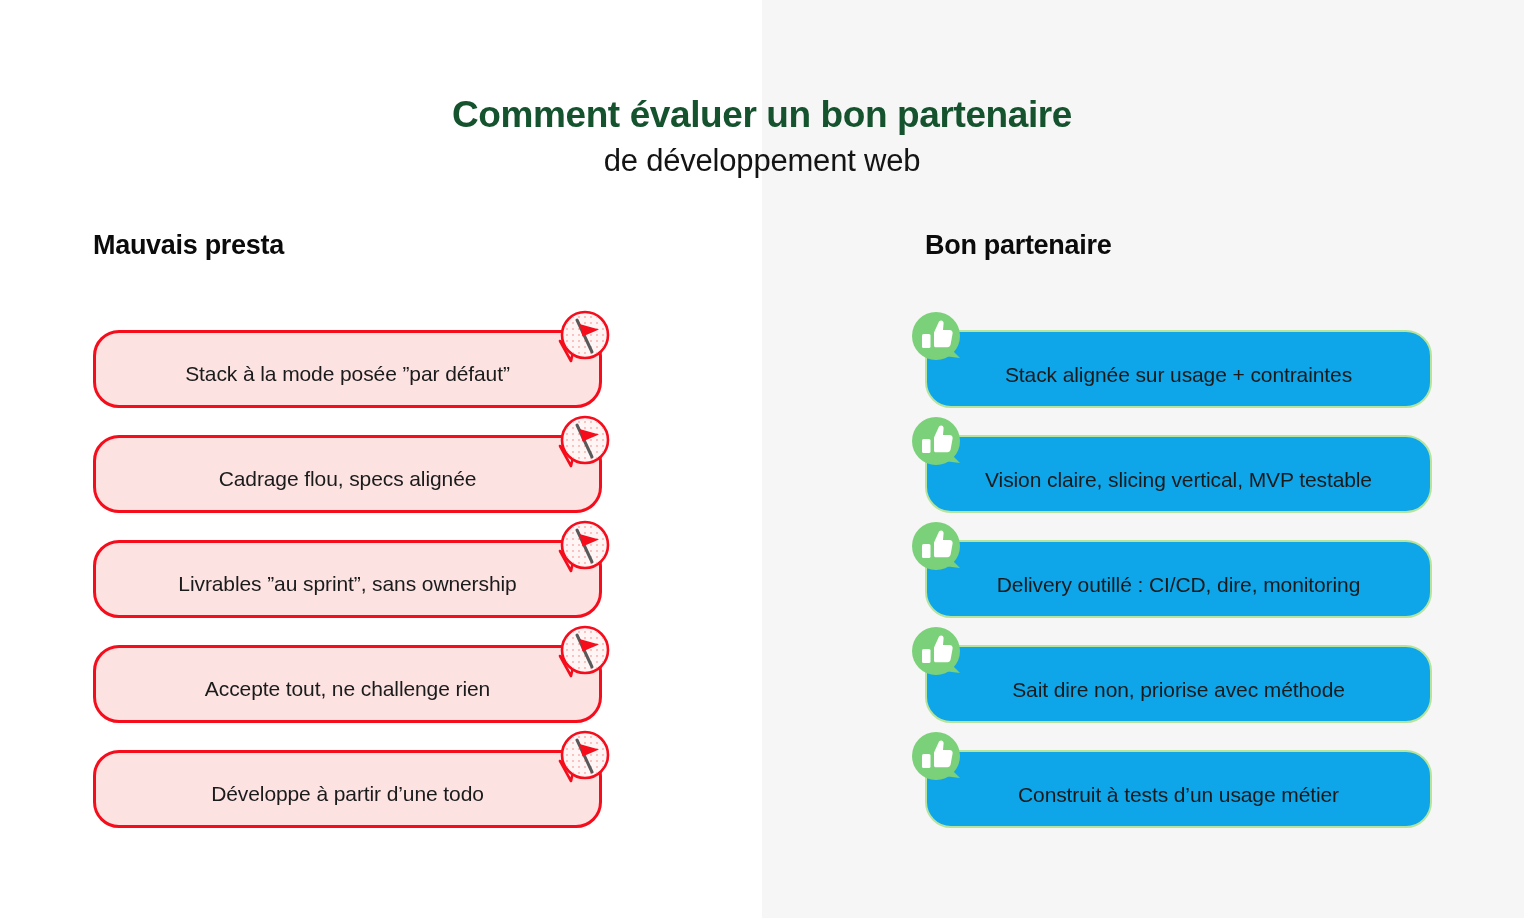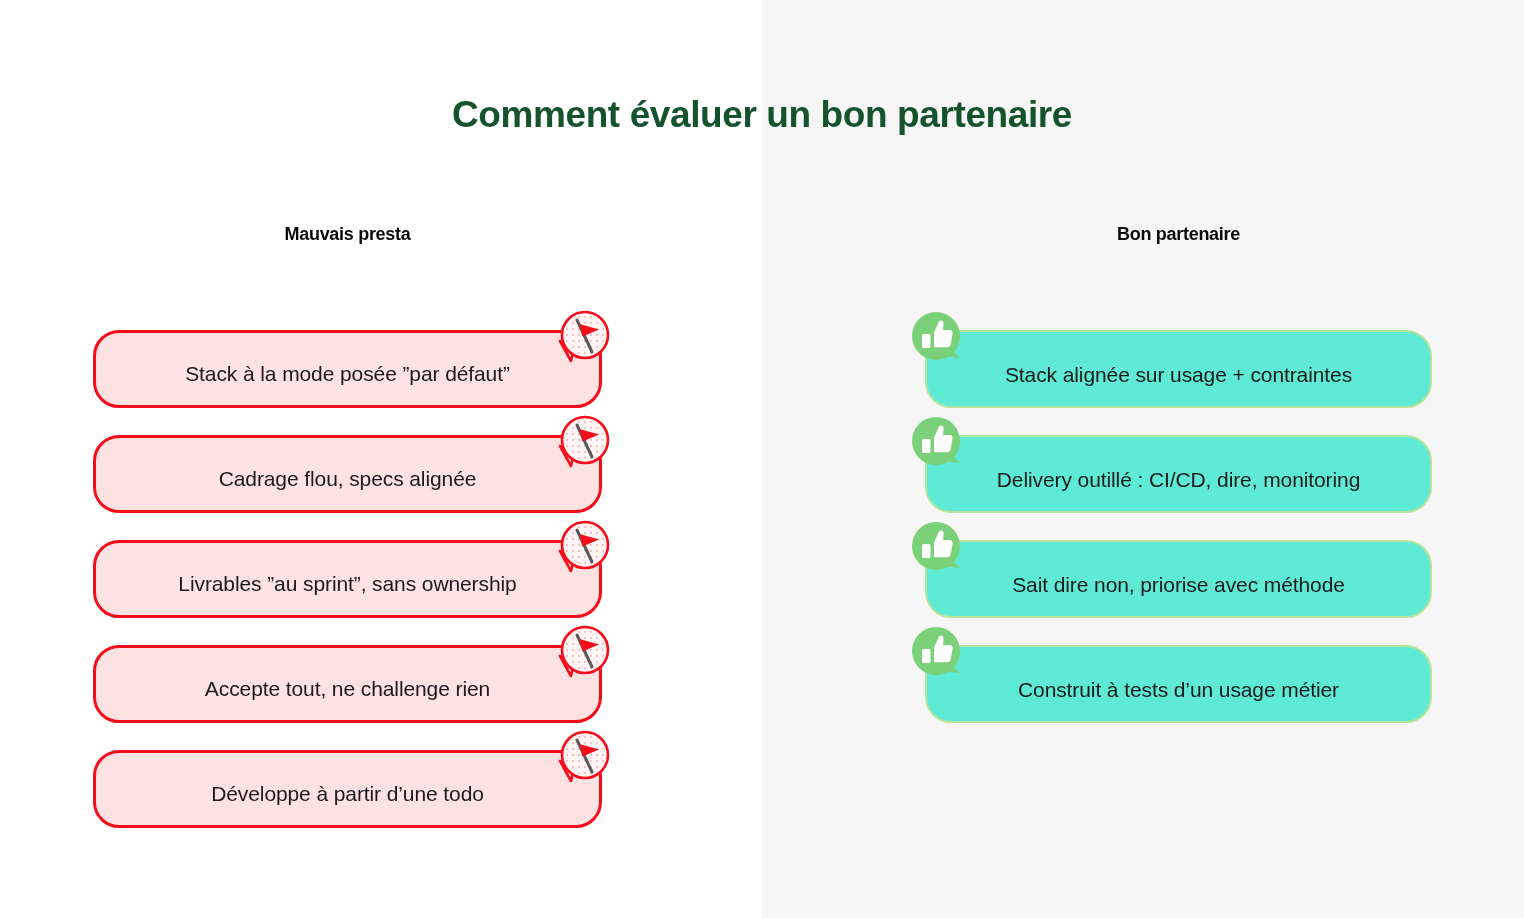--- a/index.html
+++ b/index.html
@@ -59,26 +59,26 @@
     color: #141414;
     letter-spacing: -0.2px;
     line-height: 1.3;
     display: block;
     margin-top: 4px;
   }
 
   
   .col-heading {
     position: absolute;
-    top: 224px;
-    font-size: 18px;
+    top: 230px;
+    font-size: 27px;
     font-weight: 700;
     color: #0b0b0b;
     letter-spacing: -0.3px;
-    text-align: center;
+    text-align: left;
   }
   .col-heading.left  { left: 93px;  width: 509px; }
   .col-heading.right { left: 925px; width: 507px; }
 
   
   .column {
     position: absolute;
     top: 330px;
   }
   .column.left  { left: 93px;  width: 509px; }
@@ -103,21 +103,21 @@
     display: flex;
     align-items: center;
     justify-content: center;
     padding: 0 70px;
   }
   .card-bad {
     background: #fde2e2;
     border: 3px solid #f50d1c;
   }
   .card-good {
-    background: #5eead4;
+    background: #0ea5e9;
     border: 2px solid #b7e49c;
   }
   .card-text {
     font-size: 21px;
     color: #1b1b1b;
     line-height: 1.25;
     text-align: center;
     letter-spacing: -0.1px;
     white-space: nowrap;
   }
@@ -140,20 +140,21 @@
 <body>
 
 <div id="page">
 
   <div class="bg-right"></div>
 
   <div class="content">
 
     <div class="title-block">
       <span class="title-main">Comment évaluer un bon partenaire</span>
+      <span class="title-sub">de développement web</span>
     </div>
 
     <div class="col-heading left">Mauvais presta</div>
 
     <div class="col-heading right">Bon partenaire</div>
 
     <div class="column left">
 
       <div class="row">
         <div class="card card-bad">
@@ -266,20 +267,33 @@
         <span class="badge badge-thumb">
           <svg viewBox="0 0 62 62" xmlns="http://www.w3.org/2000/svg">
             <path d="M40 38 L52 50 L36 48 Z" fill="#7bd179"></path>
             <circle cx="28" cy="28" r="24" fill="#7bd179"></circle>
             <rect x="14" y="26" width="8.5" height="14" rx="1.6" fill="#ffffff"></rect>
             <path d="M26 24.5 L31 13.5 C32.6 11.4 35.8 12.4 35.6 15.2 L35 22 L41.6 22 C43.6 22 45 23.7 44.6 25.6 L42.6 36.4 C42.3 38 41 39.2 39.4 39.2 L27.8 39.2 C26.8 39.2 26 38.4 26 37.4 Z" fill="#ffffff"></path>
           </svg>
         </span>
       </div>
 
+      <div class="row">
+        <div class="card card-good">
+          <span class="card-text">Vision claire, slicing vertical, MVP testable</span>
+        </div>
+        <span class="badge badge-thumb">
+          <svg viewBox="0 0 62 62" xmlns="http://www.w3.org/2000/svg">
+            <path d="M40 38 L52 50 L36 48 Z" fill="#7bd179"></path>
+            <circle cx="28" cy="28" r="24" fill="#7bd179"></circle>
+            <rect x="14" y="26" width="8.5" height="14" rx="1.6" fill="#ffffff"></rect>
+            <path d="M26 24.5 L31 13.5 C32.6 11.4 35.8 12.4 35.6 15.2 L35 22 L41.6 22 C43.6 22 45 23.7 44.6 25.6 L42.6 36.4 C42.3 38 41 39.2 39.4 39.2 L27.8 39.2 C26.8 39.2 26 38.4 26 37.4 Z" fill="#ffffff"></path>
+          </svg>
+        </span>
+      </div>
 
       <div class="row">
         <div class="card card-good">
           <span class="card-text">Delivery outillé : CI/CD, dire, monitoring</span>
         </div>
         <span class="badge badge-thumb">
           <svg viewBox="0 0 62 62" xmlns="http://www.w3.org/2000/svg">
             <path d="M40 38 L52 50 L36 48 Z" fill="#7bd179"></path>
             <circle cx="28" cy="28" r="24" fill="#7bd179"></circle>
             <rect x="14" y="26" width="8.5" height="14" rx="1.6" fill="#ffffff"></rect>

